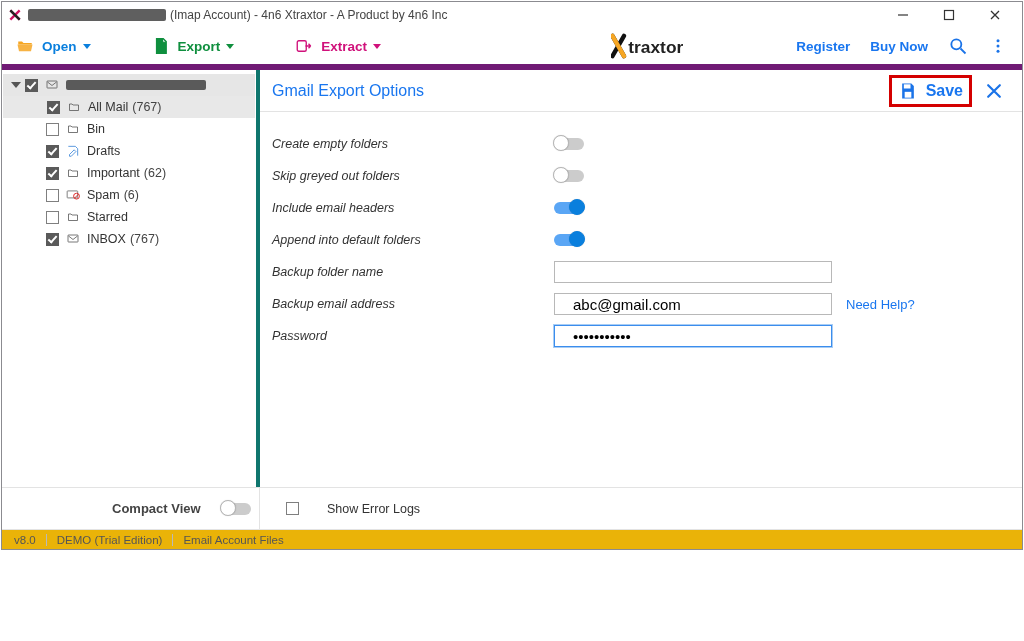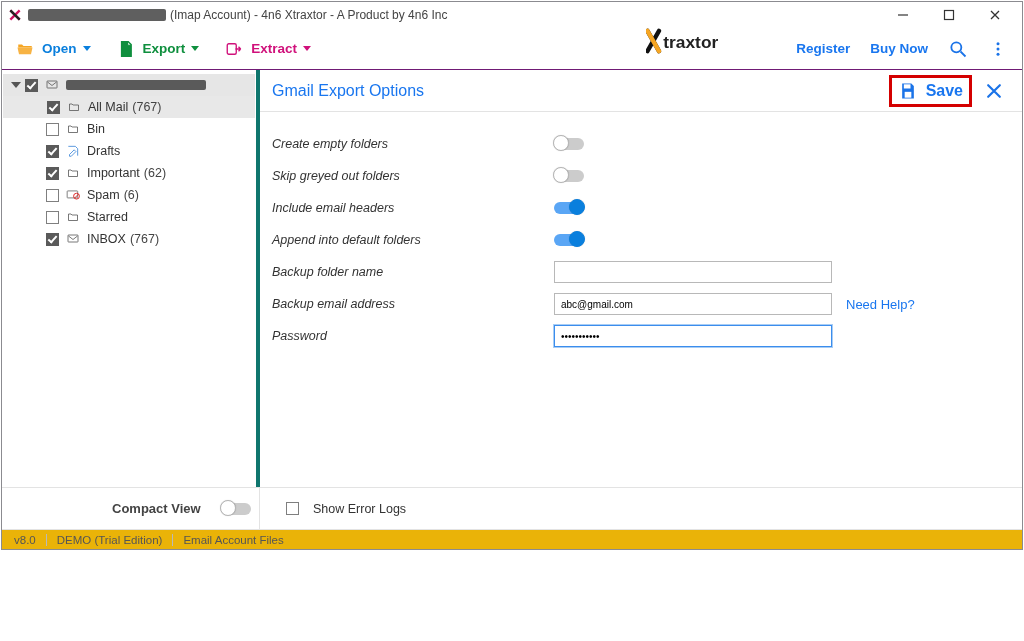--- a/index.html
+++ b/index.html
@@ -13,21 +13,21 @@
   .titlebar { height:26px; display:flex; align-items:center; padding:0 4px 0 6px; font-size:12px; color:#555; }
   .app-icon { width:14px; height:14px; position:relative; margin-right:6px; }
   .app-icon svg { width:14px; height:14px; }
   .title-redacted { display:inline-block; width:138px; height:12px; background:#5f5f5f; border-radius:2px; margin-right:4px; vertical-align:middle; }
   .title-text { font-size:12px; color:#444; }
   .win-controls { margin-left:auto; display:flex; }
   .win-btn { width:46px; height:26px; display:flex; align-items:center; justify-content:center; color:#444; }
   .win-btn svg { width:12px; height:12px; }
 
   
-  .toolbar { height:42px; border-bottom:1px solid #701a75; display:flex; padding:0 8px; }
+  .toolbar { height:42px; border-bottom:6px solid #701a75; display:flex; align-items:center; padding:0 8px;gap:35px; }
   .tbtn { display:flex; align-items:center; border-radius:2px; padding:4px 6px; margin-right:14px; font-size:13.5px; font-weight:600; }
   .tbtn .caret { margin-left:6px; }
   .caret { width:0;height:0;border-left:4px solid transparent;border-right:4px solid transparent;border-top:5px solid; }
   .tbtn.open  { color:#0a7fdd; }
   .tbtn.open  .caret { border-top-color:#0a7fdd; }
   .tbtn.exportb{ color:#0f8f3e; }
   .tbtn.exportb .caret { border-top-color:#0f8f3e; }
   .tbtn.extract{ color:#d0117b; }
   .tbtn.extract .caret { border-top-color:#d0117b; }
   .ticon { width:18px; height:18px; margin-right:8px; }
@@ -65,28 +65,28 @@
   .save-box .lbl { color:#1976ef; font-weight:600; font-size:16px; }
   .close-x { color:#1a73e8; width:24px; height:24px; display:flex; align-items:center; justify-content:center; }
 
   .form { padding:16px 12px; font-size:12.5px; color:#333; }
   .row { display:flex; align-items:center; height:32px; }
   .row label { width:282px;font-style:italic; }
   .switch { width:30px; height:12px; border-radius:10px; background:#ccc; position:relative; }
   .switch .knob { width:16px; height:16px; border-radius:50%; background:#fff; border:1px solid #b5b5b5; position:absolute; top:-3px; left:-1px; box-shadow:0 0 1px rgba(0,0,0,.2); }
   .switch.on { background:#5aa6f5; }
   .switch.on .knob { left:15px; background:#0a7fdd; border-color:#0a7fdd; }
-  .tin { width:278px; height:22px; border:1px solid #b8b8b8; padding:2px 6px; font-size:10px; }
+  .tin { width:278px; height:22px; border:1px solid #b8b8b8; padding:2px 18px; font-size:15px; }
   .tin.focus { border:1px solid #3b8ded; outline:1px solid #a8cdf5; }
   .help { color:#1976ef; font-size:13px; font-weight:500; margin-left:14px; }
 
   
   .footer1 { height:42px; border-top:1px solid #e3e3e3; display:flex; align-items:center; }
   .compact { margin-left:110px; font-size:13px; font-weight:600; color:#444; display:flex; align-items:center; gap:20px; }
-  .showerr { margin-left:26px; display:flex; align-items:center; gap:8px; font-size:12.5px; color:#333; }
+  .showerr { margin-left:26px; display:flex; align-items:center; gap:22px; font-size:12.5px; color:#333; }
   .footer1 .sidecol { width:258px; display:flex; align-items:center; border-right:1px solid #e3e3e3; height:100%; }
 
   .footer2 { height:20px; background:#eab308; border-top:1px solid #e3e3e3; display:flex; align-items:center; font-size:11.5px; color:#555; padding-left:12px; gap:10px; }
   .footer2 .sep { width:1px; height:12px; background:#b9b9b9; }
 </style>
 </head>
 <body>
 
 <div class="window">
 

